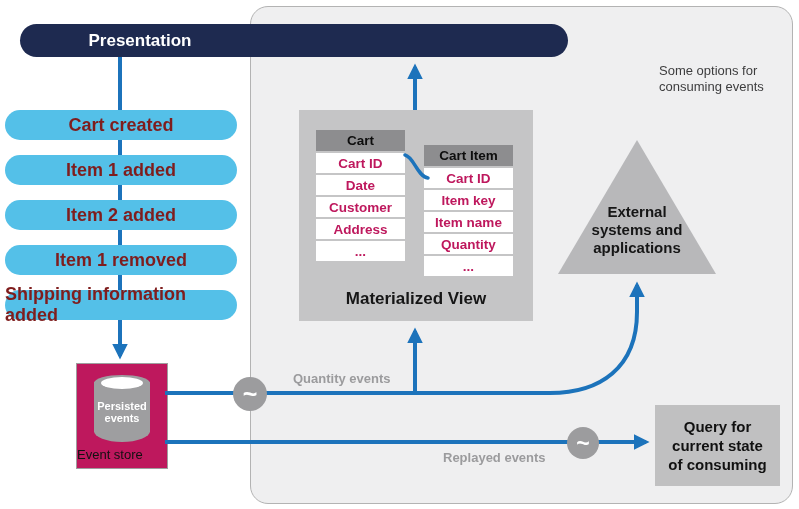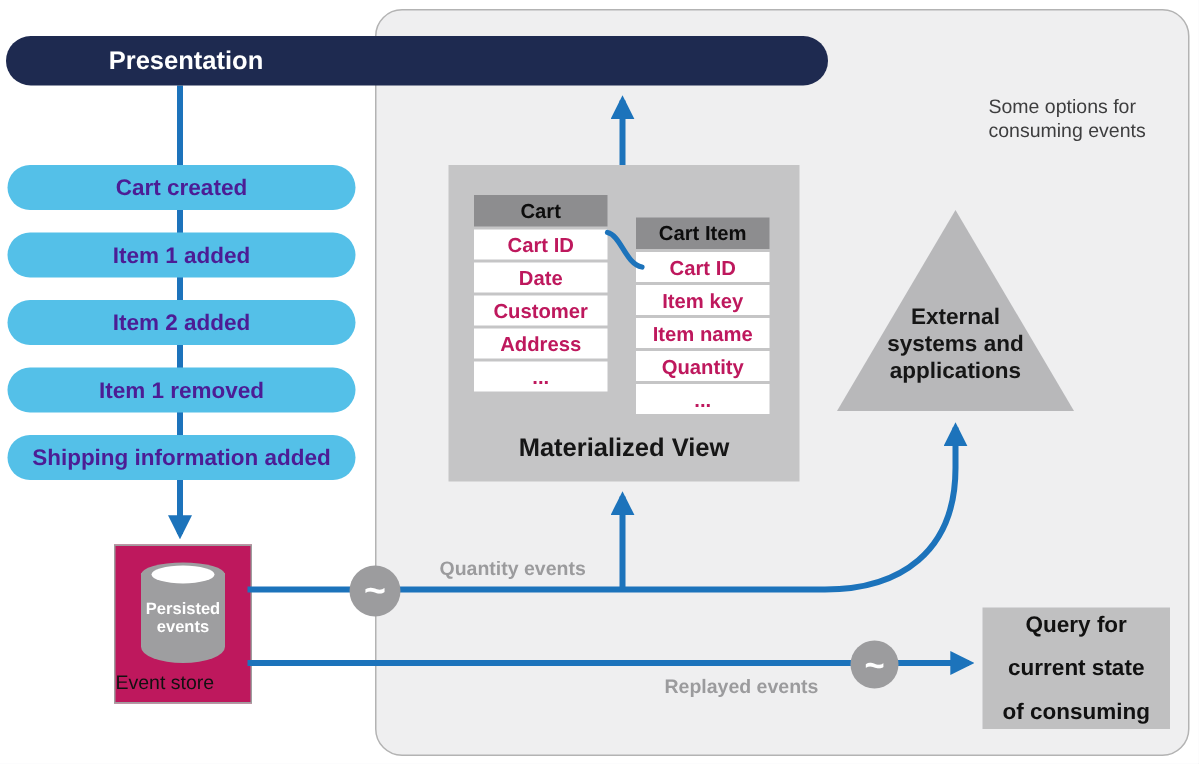--- a/index.html
+++ b/index.html
@@ -14,32 +14,32 @@
   }
   
   .caption {
     position:absolute; left:659px; top:63px; font-size:13px; line-height:16px;
     color:#3d3d3e; z-index:2;
   }
   
   .wires { position:absolute; left:0; top:0; width:799px; height:509px; z-index:2; }
   
   .presentation {
-    position:absolute; left:4px; top:24px; width:548px; height:33px;
+    position:absolute; left:20px; top:24px; width:548px; height:33px;
     background:#1e2a50; border-radius:17px; z-index:3;
   }
   .presentation .lbl {
     position:absolute; left:0; top:7px; width:240px; text-align:center;
     color:#ffffff; font-weight:bold; font-size:17px;
   }
   
   .pill {
     position:absolute; left:5px; width:232px; height:30px; background:#54c0e8;
     border-radius:15px; display:flex; align-items:center; justify-content:center;
-    color:#4c1d95; font-weight:bold; font-size:15px; z-index:3;
+    color:#7f1d1d; font-weight:bold; font-size:18px; z-index:3;
   }
   
   .event-store {
     position:absolute; left:76px; top:363px; width:90px; height:104px;
     background:#be185d; border:1px solid #9e9e9e; z-index:1;
   }
   .cyl-top  { position:absolute; left:17px; top:11px; width:56px; height:16px; background:#9e9ea0; border-radius:50%; }
   .cyl-body { position:absolute; left:17px; top:18px; width:56px; height:60px; background:#9e9ea0; border-radius:0 0 50% 50% / 0 0 18% 18%; }
   .cyl-hole { position:absolute; left:24px; top:13px; width:42px; height:12px; background:#ffffff; border-radius:50%; }
   .cyl-text { position:absolute; left:17px; top:36px; width:56px; text-align:center; color:#ffffff; font-weight:bold; font-size:11px; line-height:12px; }
@@ -64,21 +64,21 @@
     background:#b8b8ba; clip-path:polygon(50% 0, 0 100%, 100% 100%); z-index:1;
   }
   .triangle-label {
     position:absolute; left:558px; top:203px; width:158px; text-align:center;
     font-weight:bold; font-size:15px; line-height:18px; color:#161616; z-index:1;
   }
   
   .query-box {
     position:absolute; left:655px; top:405px; width:125px; height:81px; background:#c0c0c1;
     display:flex; flex-direction:column; align-items:center; justify-content:center;
-    font-weight:bold; font-size:15px; line-height:19px; color:#111; z-index:1; text-align:center;gap:10px;
+    font-weight:bold; font-size:15px; line-height:19px; color:#111; z-index:1; text-align:center;
   }
   
   .tilde-circle {
     position:absolute; width:34px; height:34px; border-radius:50%; background:#9c9c9e;
     color:#ffffff; display:flex; align-items:center; justify-content:center;
     font-size:25px; font-weight:bold; z-index:4; line-height:34px;
   }
   .tc1 { left:233px; top:377px; }
   .tc2 { left:567px; top:427px; width:32px; height:32px; font-size:23px; }
   

